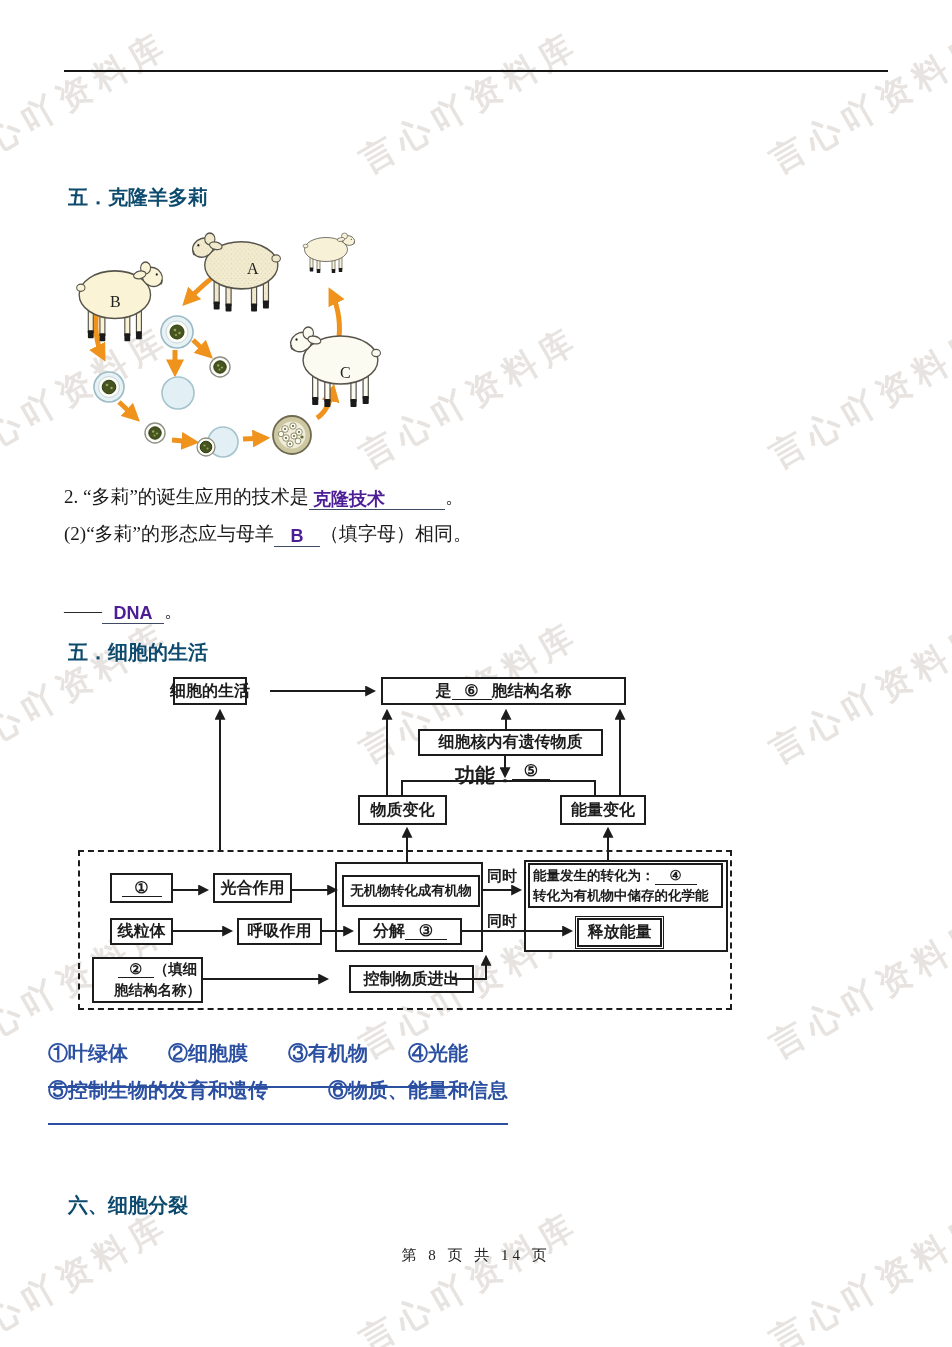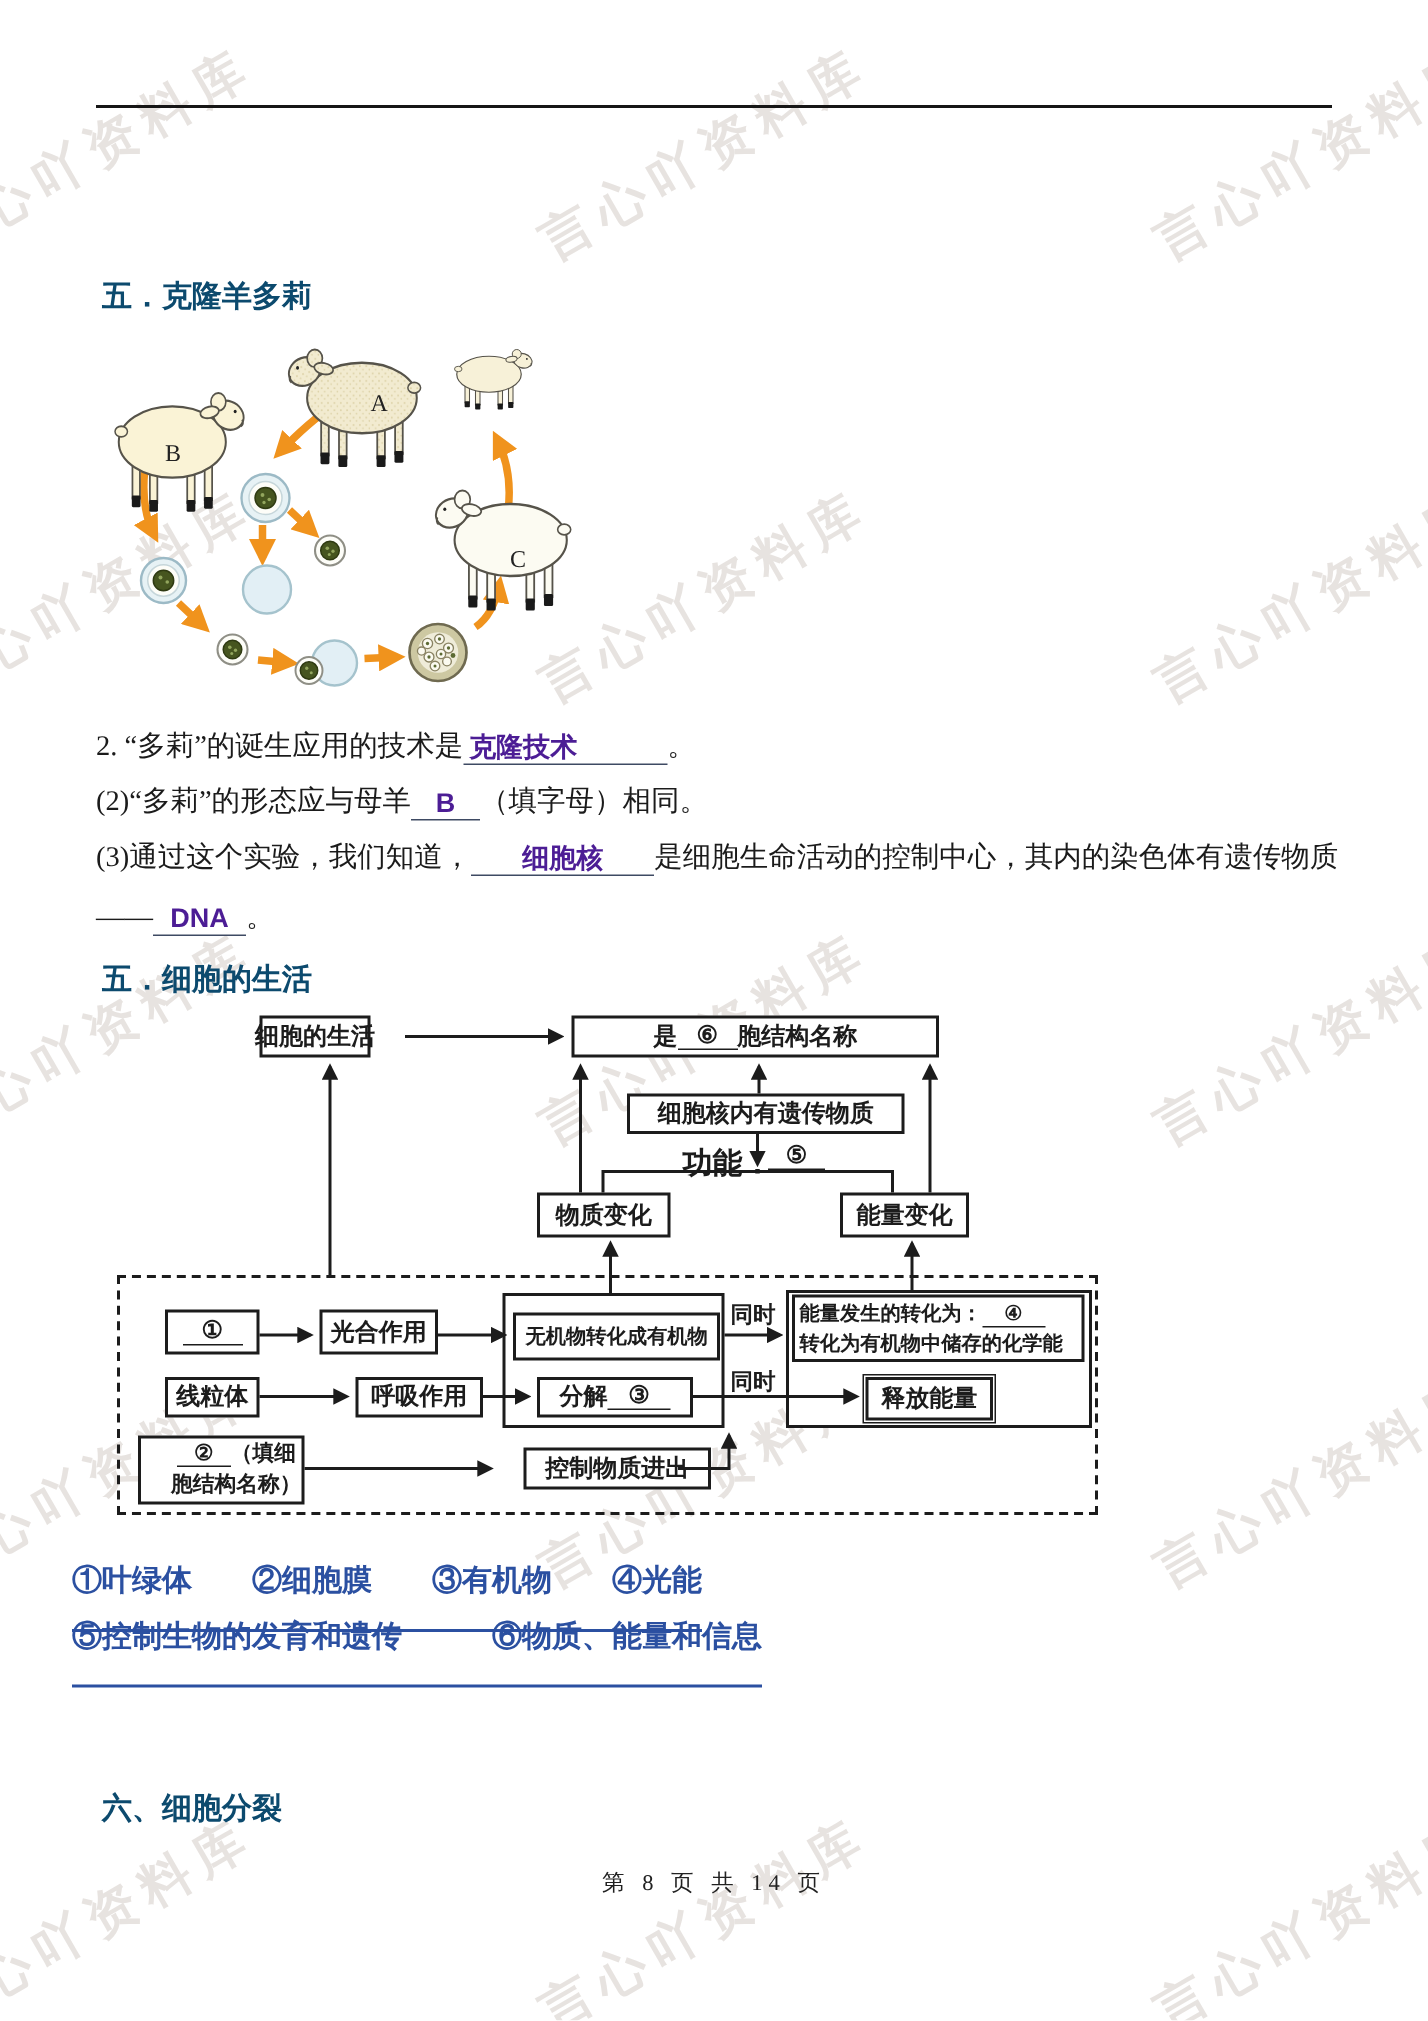--- a/index.html
+++ b/index.html
@@ -171,21 +171,20 @@
           <circle cx="224" cy="218" r="1"></circle>
         <circle cx="236" cy="211" r="1.6"></circle>
       </g>
     </g>
   </svg>
 
   <div class="qline" style="top:484px;"><span>2. “多莉”的诞生应用的技术是</span><span class="blank" style="min-width:132px;text-align:left;padding-left:4px;"><span class="qans">克隆技术</span></span><span>。</span></div>
 
   <div class="qline" style="top:521px;"><span>(2)“多莉”的形态应与母羊</span><span class="blank" style="min-width:46px;"><span class="qans">B</span></span><span>（填字母）相同。</span></div>
 
-  <div class="qline" style="top:558px;"><span>(3)通过这个实验，我们知道，</span><span class="blank" style="min-width:122px;"><span class="qans">细胞核</span></span><span>是细胞生命活动的控制中心，其内的染色体有遗传物质</span></div>
 
   <div class="qline" style="top:598px;"><span>——</span><span class="blank" style="min-width:62px;"><span class="qans">DNA</span></span><span>。</span></div>
 
   <div class="h-red" style="top:639px;">五．细胞的生活</div>
 
   <div class="fctr" style="left:335px;top:862px;width:148px;height:90px;"></div>
   <div class="fctr" style="left:524px;top:860px;width:204px;height:92px;"></div>
   <div class="fdash" style="left:78px;top:850px;width:654px;height:160px;"></div>
 
   <div class="fbox" style="left:173px;top:677px;width:74px;height:28px;">

